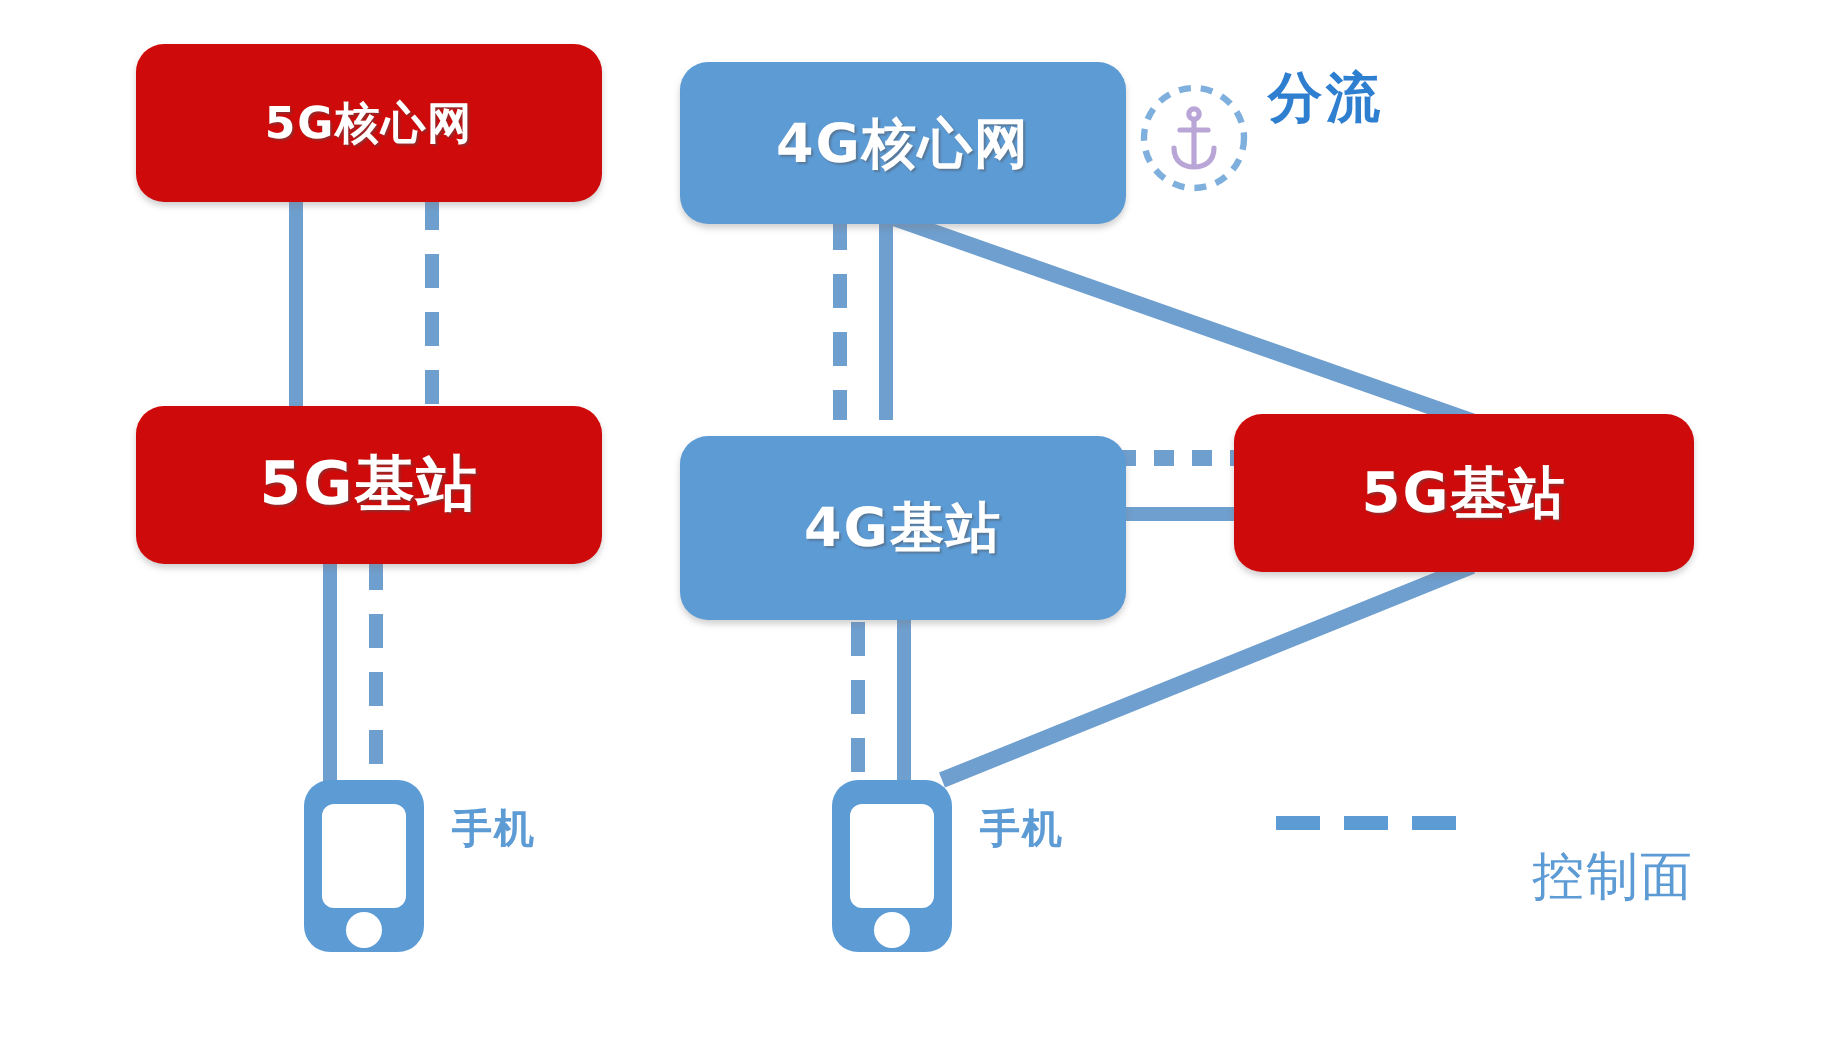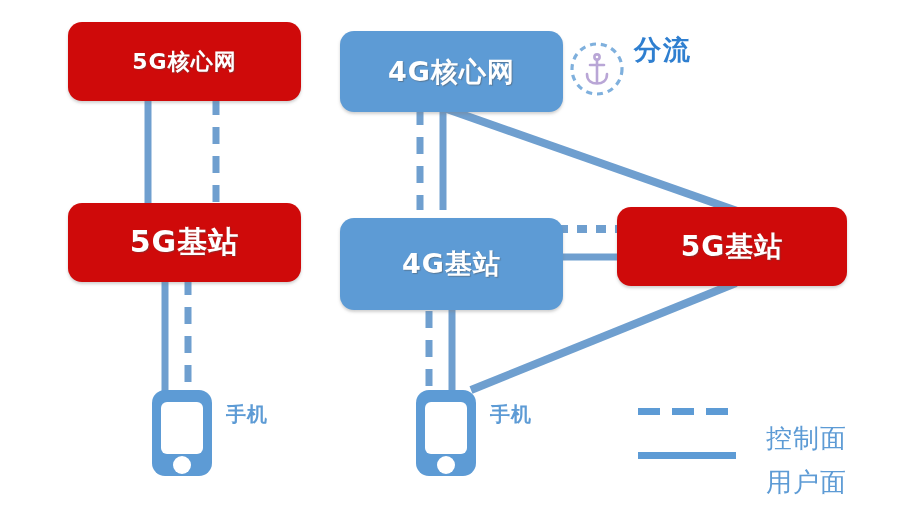--- a/index.html
+++ b/index.html
@@ -234,19 +234,15 @@
     <div id="anchor-text">
       <div>分流</div>
     </div>
   </div>
 
   <div id="legend">
     <div class="legend-row" id="legend-row-control">
       <div class="legend-sample dashed"></div>
       <div class="legend-label">控制面</div>
     </div>
-    <div class="legend-row" id="legend-row-user">
-      <div class="legend-sample solid"></div>
-      <div class="legend-label">用户面</div>
-    </div>
   </div>
 
 </div>
 
 </body></html>

